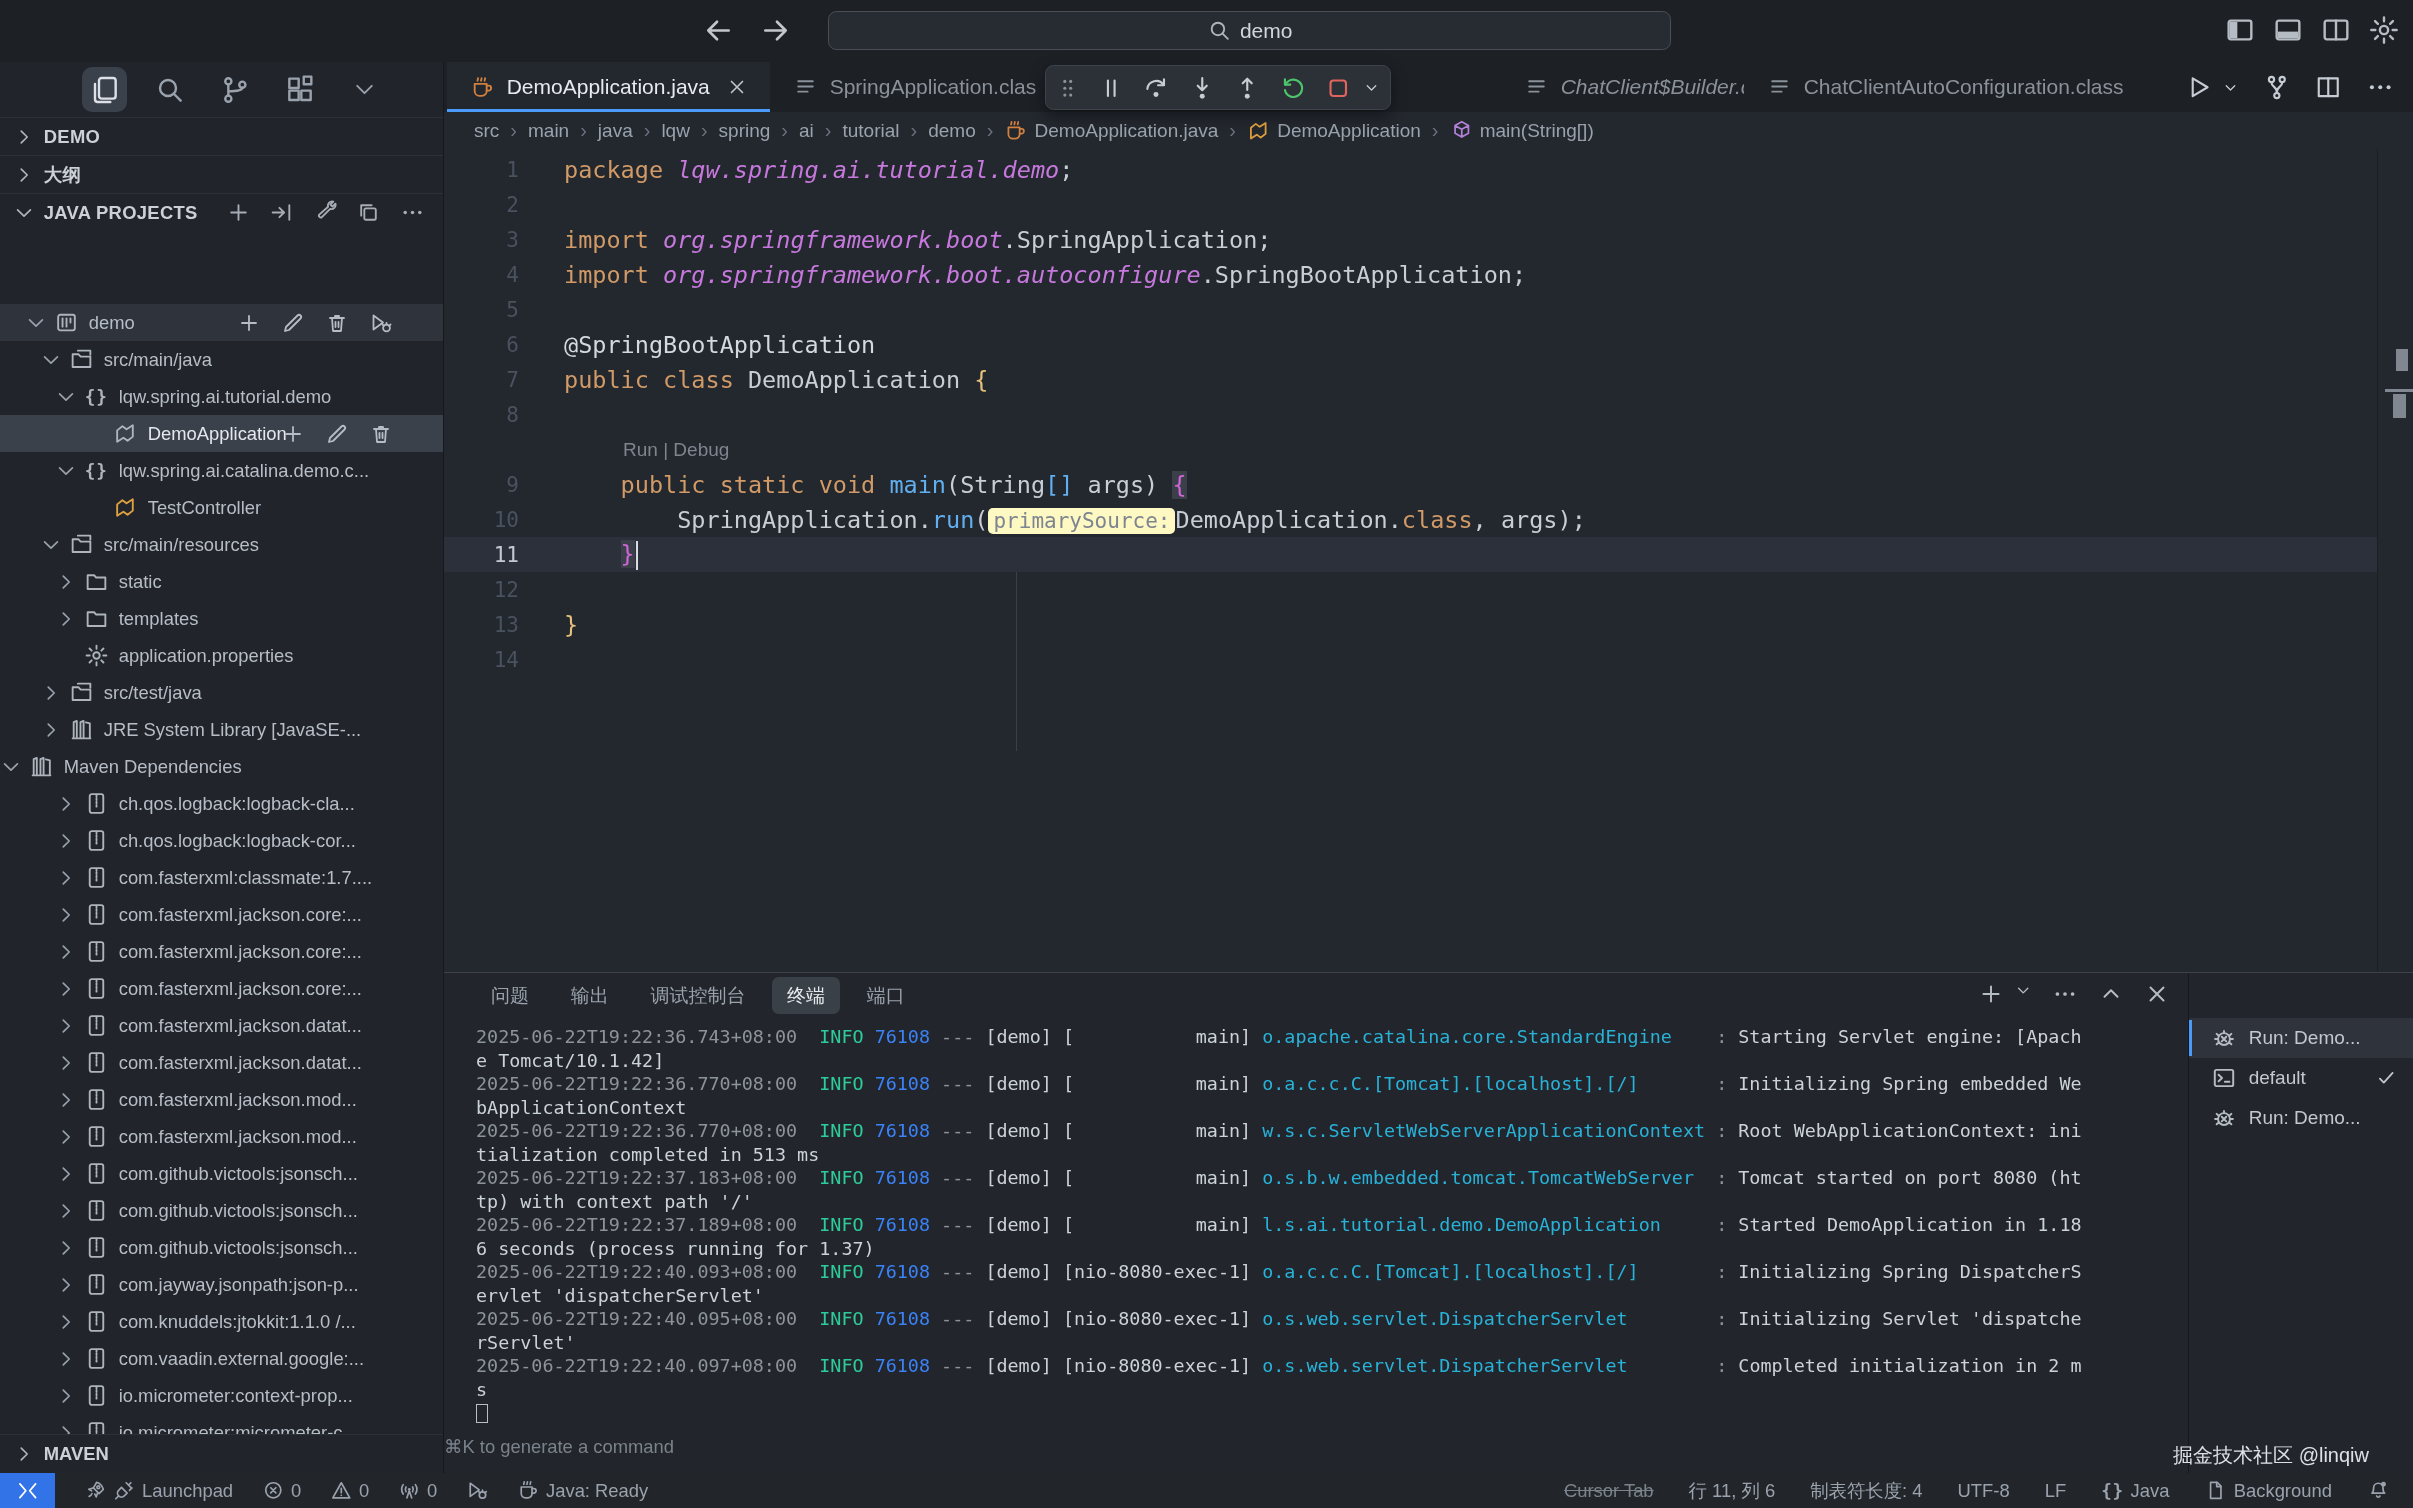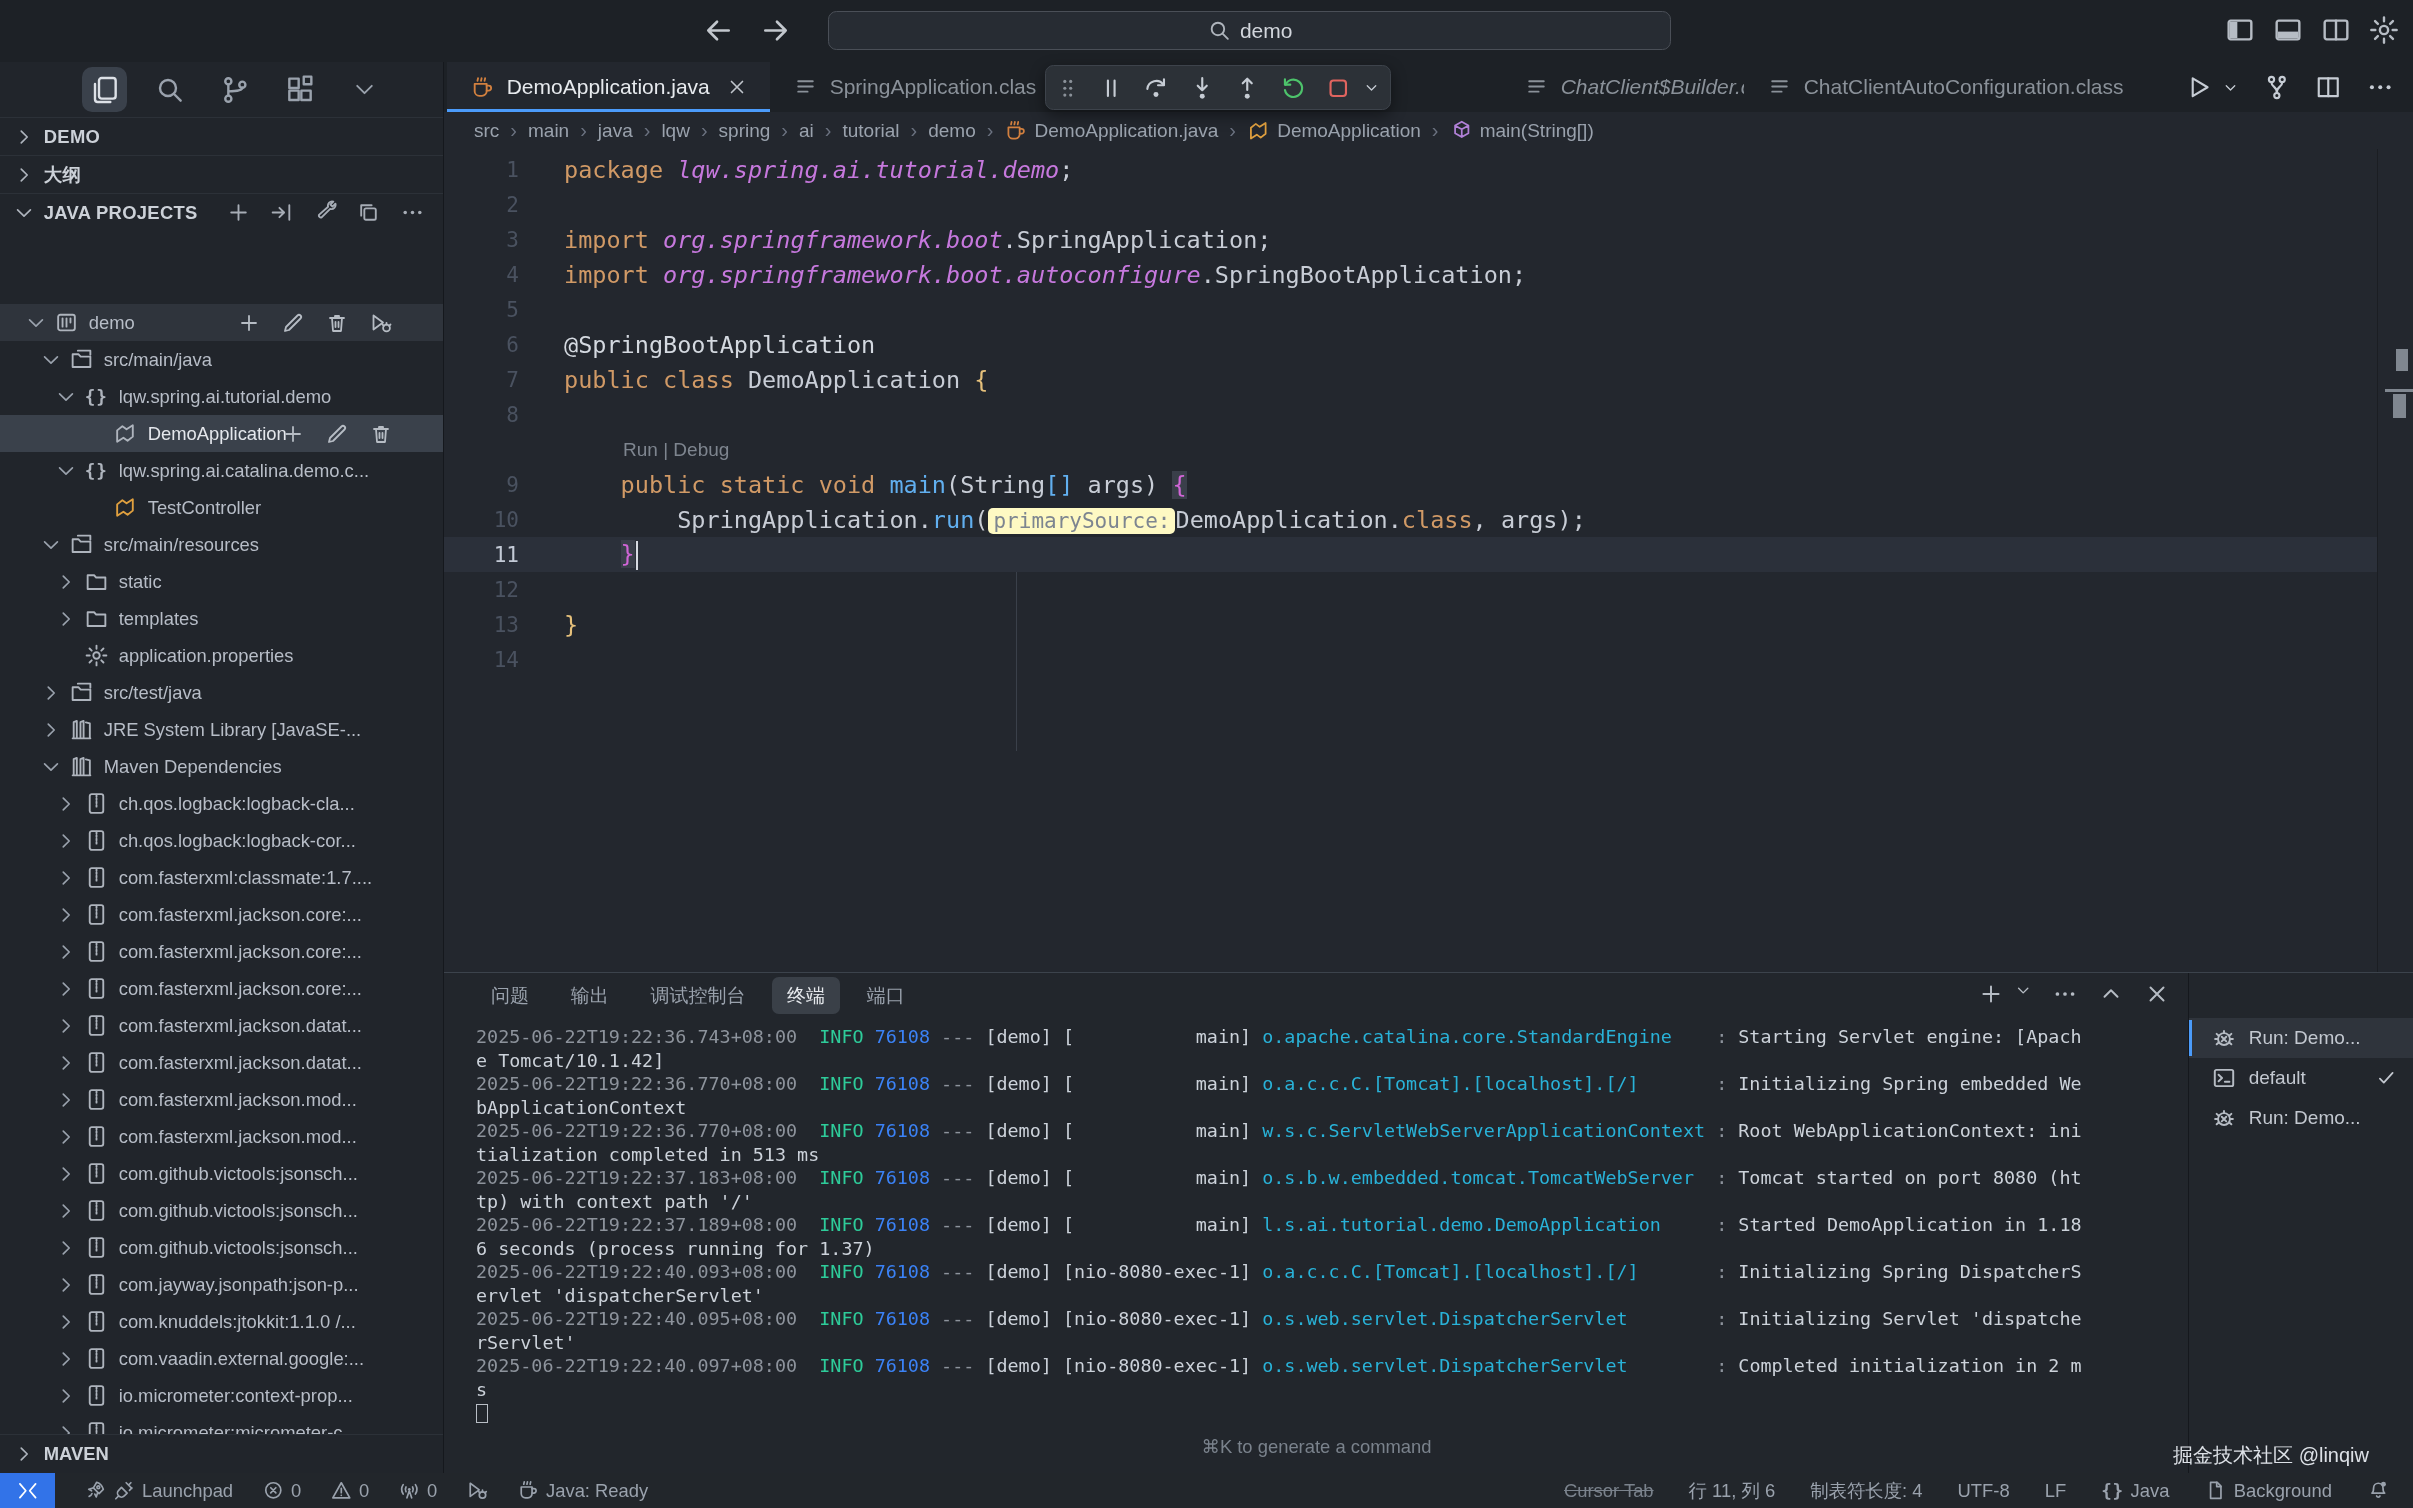--- a/index.html
+++ b/index.html
@@ -106,21 +106,21 @@
   .ptab { padding:5.9px 15px; border-radius:6.7px; cursor:pointer; white-space:nowrap; }
   .ptab.active { background:#3a4048; color:#e7eaee; }
   .phicons { position:absolute; top:8.4px; right:243px; display:flex; gap:20px; color:#b6bcc4; }
   .phicons .ic { width:26px; height:26px; }
   .phicons .ic.sm { width:18.4px; height:18.4px; margin-left:-10px; }
   .termlog { position:absolute; top:52px; left:32px; right:226px; font-family:"DejaVu Sans Mono", monospace;
     font-size:18.4px; line-height:23.5px; white-space:pre; overflow:hidden; }
   .tl-g { color:#8d939c; } .tl-grn { color:#2ecc9a; } .tl-mag { color:#3b82f6; }
   .tl-w { color:#ccd2da; } .tl-cy { color:#29b2d8; }
   .tcursor { display:inline-block; width:11.7px; height:19px; border:1.7px solid #b9bec6; vertical-align:text-bottom; }
-  .phint { position:absolute; bottom:15px; left:0; width:1745px; text-align:center; font-size:18.4px; color:#7a828c; }
+  .phint { position:absolute; bottom:15px; left:0; width:1745px; text-align:left; font-size:18.4px; color:#7a828c; }
   .termside { position:absolute; right:0; top:0; width:225px; bottom:0; border-left:0.8px solid #15181d; }
   .tsrow { height:40px; display:flex; align-items:center; gap:11.7px; padding-left:22px; font-size:19px; color:#c3c8d0; position:relative; }
   .tsrow.sel { background:#2f343c; }
   .tsrow.sel::before { content:""; position:absolute; left:0; top:1.7px; bottom:1.7px; width:3.4px; background:#4b9bfa; }
   .tsrow .ic { width:26px; height:26px; color:#b6bcc4; }
   .tsrow .tscheck { position:absolute; right:15px; width:23.5px; height:23.5px; color:#c3c8d0; }
   .tslist { position:absolute; top:45px; left:0; right:0; }
   .tsrow .tslabel { white-space:nowrap; overflow:hidden; }
 
   
@@ -478,21 +478,21 @@
             </svg>
           </span>
           <span class="ic ticon">
             <svg viewBox="0 0 24 24" fill="none" stroke="currentColor" stroke-width="1.8" stroke-linecap="round" stroke-linejoin="round">
               <path d="M4.5 20v-15l3-1.2V20 M11 20V5l3-1.2V20 M16.2 5.2l3.8 1V20"></path>
               <path d="M3.5 20.5h17"></path>
             </svg>
           </span>
           <span class="tlabel">JRE System Library [JavaSE-...</span>
         </div>
-        <div class="trow" style="padding-left:40px">
+        <div class="trow" style="">
           <span class="ic chev">
             <svg viewBox="0 0 24 24" fill="none" stroke="currentColor" stroke-width="1.8" stroke-linecap="round" stroke-linejoin="round">
               <path d="M5 8.5l7 7 7-7"></path>
             </svg>
           </span>
           <span class="ic ticon">
             <svg viewBox="0 0 24 24" fill="none" stroke="currentColor" stroke-width="1.8" stroke-linecap="round" stroke-linejoin="round">
               <path d="M4.5 20v-15l3-1.2V20 M11 20V5l3-1.2V20 M16.2 5.2l3.8 1V20"></path>
               <path d="M3.5 20.5h17"></path>
             </svg>

